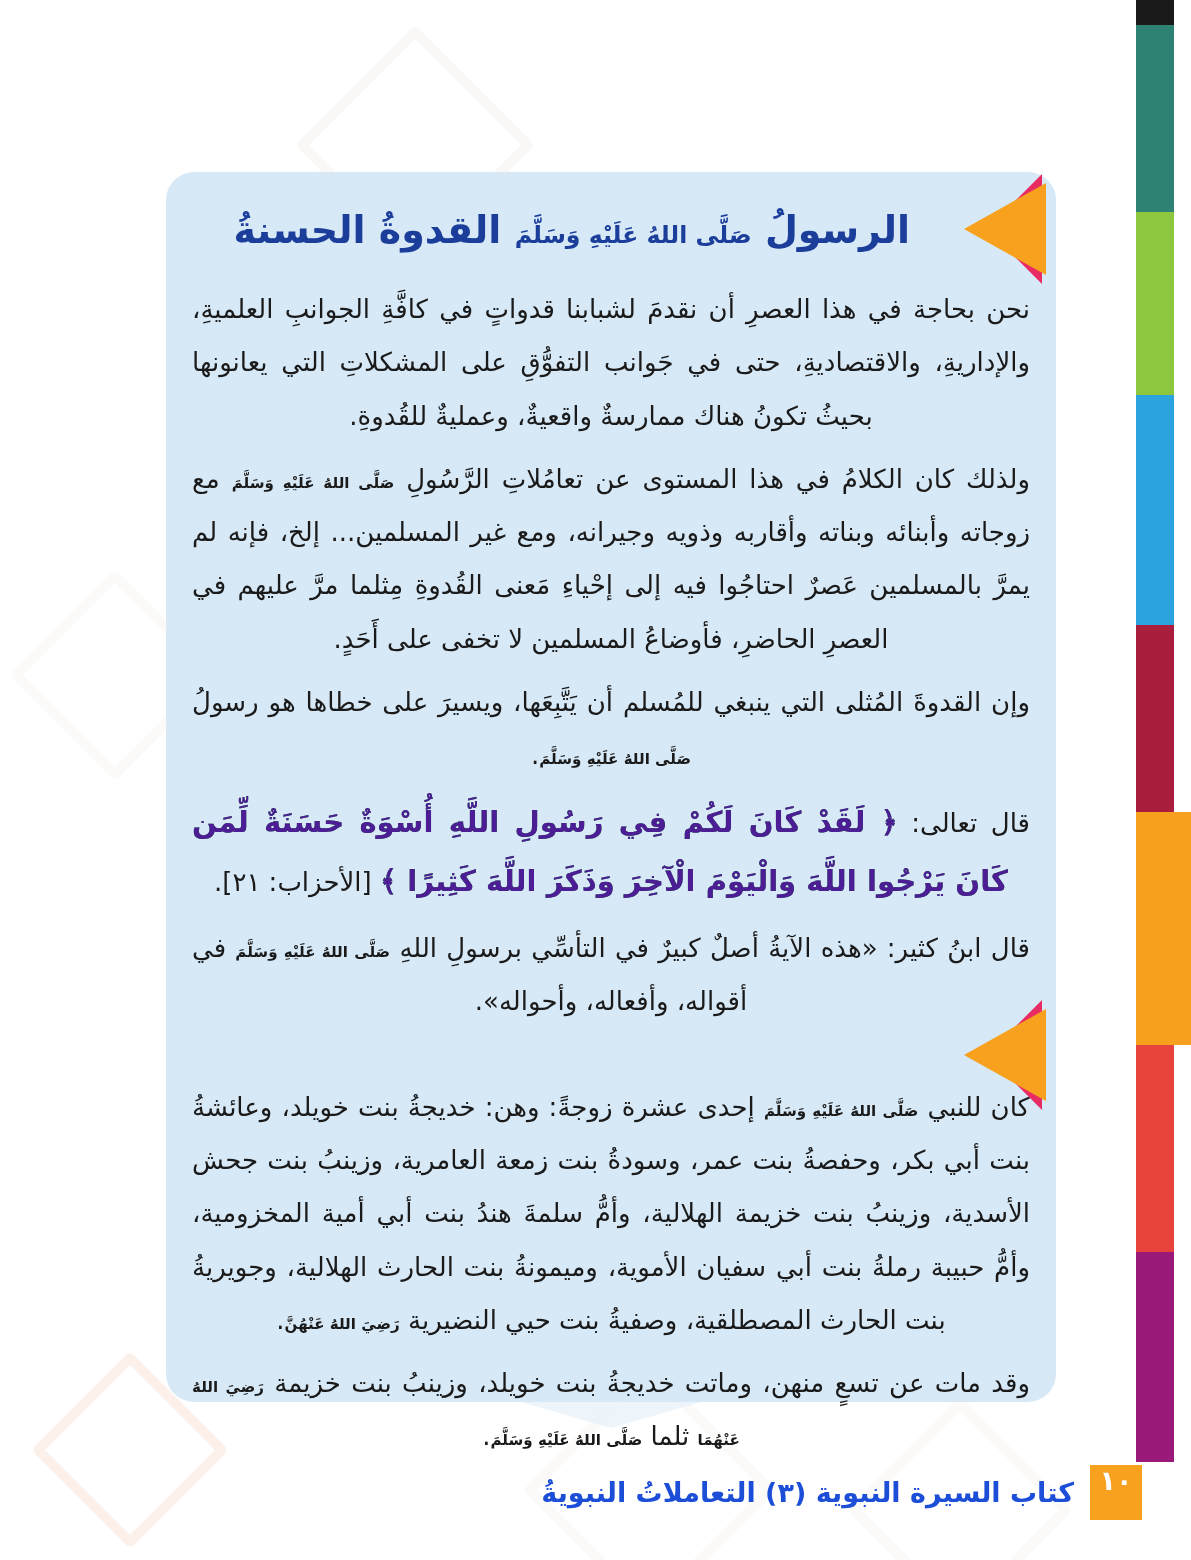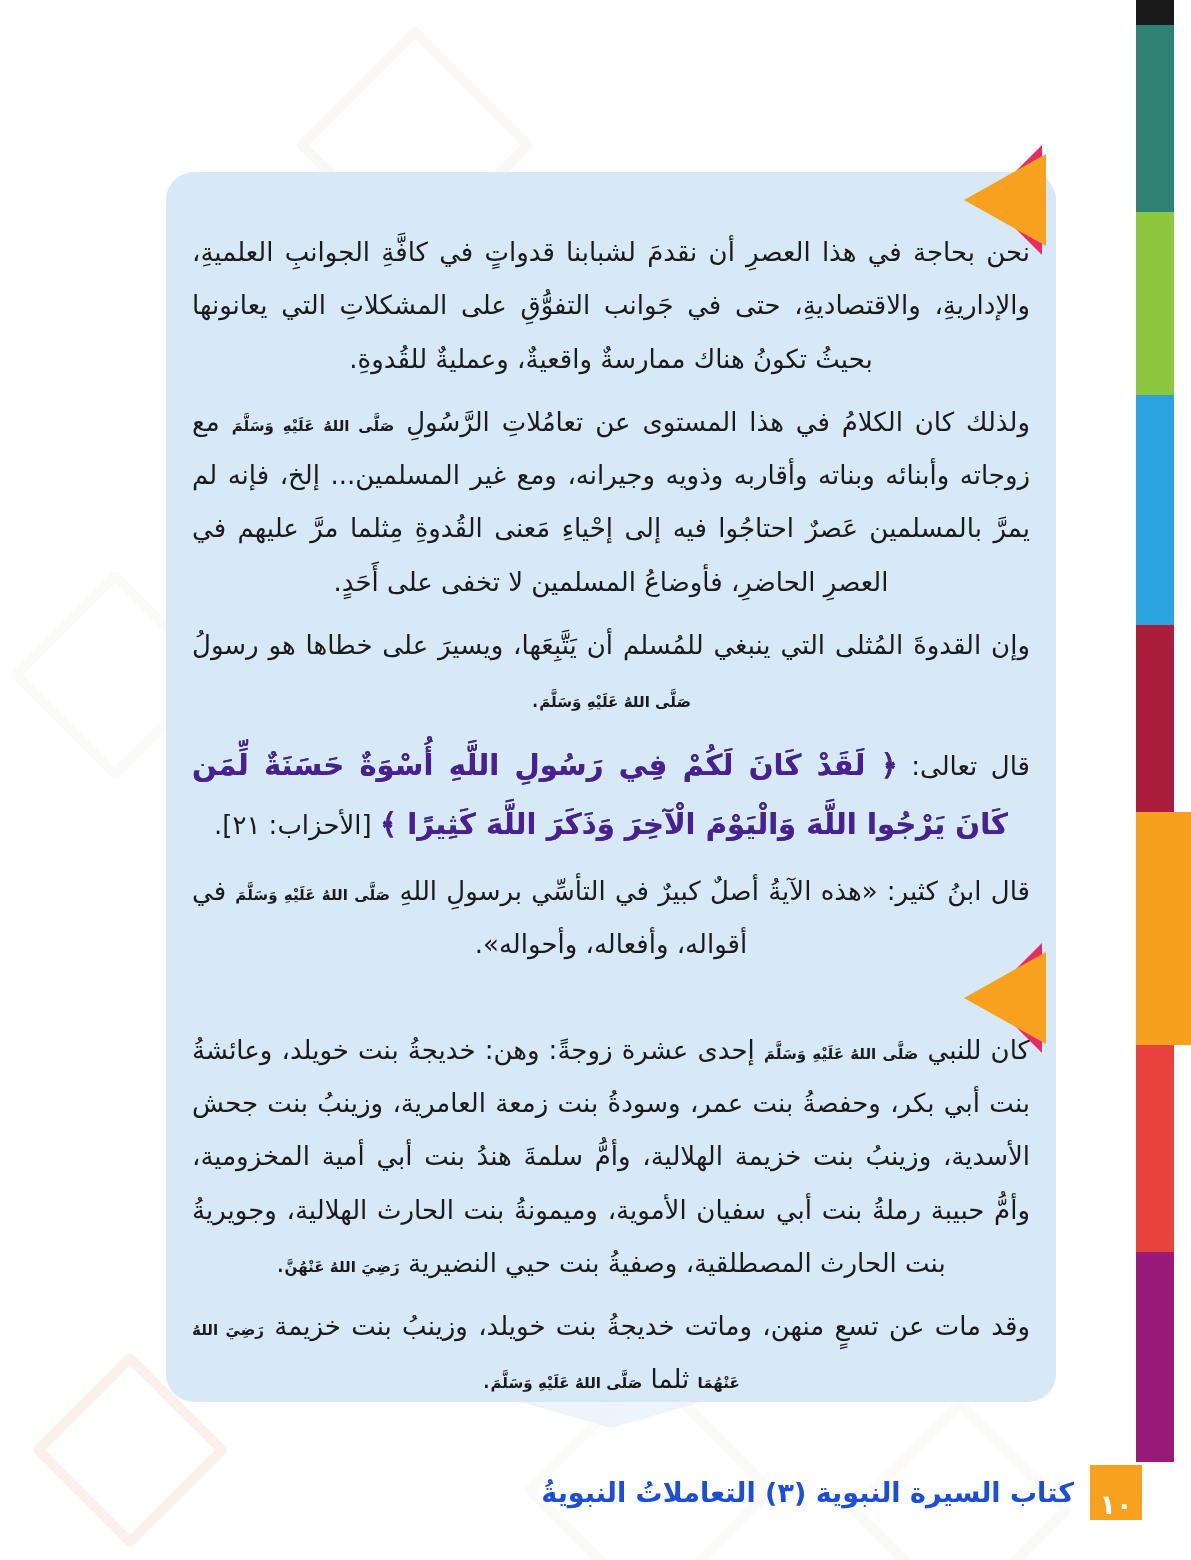--- a/index.html
+++ b/index.html
@@ -63,21 +63,21 @@
     text-align-last:center;
     -moz-text-align-last:center;
   }
   .run-h{font-size:.58em;font-weight:bold;letter-spacing:-1px;}
   .section-heading .run-h{font-size:.62em;}
   .run-q{color:#4c1d95;font-weight:bold;font-size:1.12em;text-shadow:0 0 .4px #1e7e35;}
 
   
   .footer{position:absolute;bottom:40px;right:49px;display:flex;align-items:center;gap:16px;direction:rtl;z-index:6;}
   .page-badge{width:52px;height:55px;background:#f7a11e;color:#ffffff;
-    display:flex;align-items:flex-end;justify-content:center;
+    display:flex;align-items:flex-start;justify-content:center;
     font-size:27px;font-weight:bold;}
   .footer-title{font-size:27px;font-weight:bold;color:#1d4ed8;white-space:nowrap;}
 </style>
 </head>
 <body>
 
 <div class="page">
 
   <div class="wm wm1"></div>
   <div class="wm wm2"></div>
@@ -92,20 +92,21 @@
       <div style="background: rgb(43, 163, 220); height: 230px;"></div>
       <div style="background: rgb(168, 30, 60); height: 187px;"></div>
       <div class="wide" style="background: rgb(247, 160, 29); height: 233px;"></div>
       <div style="background: rgb(232, 66, 60); height: 207px;"></div>
       <div style="background: rgb(154, 26, 122); height: 210px;"></div>
     </div>
 
   <div class="panel">
 
     <div class="section-heading">
+      <span><span class="run-t">الرسولُ </span><span class="run-h">صَلَّى اللهُ عَلَيْهِ وَسَلَّمَ</span><span class="run-t"> القدوةُ الحسنةُ</span></span>
       <span class="banner-arrow">
         <span class="pink-top"></span>
         <span class="pink-bottom"></span>
         <span class="orange-tri"></span>
       </span>
     </div>
 
     <p class="para"><span class="run-t">نحن بحاجة في هذا العصرِ أن نقدمَ لشبابنا قدواتٍ في كافَّةِ الجوانبِ العلميةِ، والإداريةِ، والاقتصاديةِ، حتى في جَوانب التفوُّقِ على المشكلاتِ التي يعانونها بحيثُ تكونُ هناك ممارسةٌ واقعيةٌ، وعمليةٌ للقُدوةِ.</span></p>
     <p class="para"><span class="run-t">ولذلك كان الكلامُ في هذا المستوى عن تعامُلاتِ الرَّسُولِ </span><span class="run-h">صَلَّى اللهُ عَلَيْهِ وَسَلَّمَ</span><span class="run-t"> مع زوجاته وأبنائه وبناته وأقاربه وذويه وجيرانه، ومع غير المسلمين... إلخ، فإنه لم يمرَّ بالمسلمين عَصرٌ احتاجُوا فيه إلى إحْياءِ مَعنى القُدوةِ مِثلما مرَّ عليهم في العصرِ الحاضرِ، فأوضاعُ المسلمين لا تخفى على أَحَدٍ.</span></p>
     <p class="para"><span class="run-t">وإن القدوةَ المُثلى التي ينبغي للمُسلم أن يَتَّبِعَها، ويسيرَ على خطاها هو رسولُ </span><span class="run-h">صَلَّى اللهُ عَلَيْهِ وَسَلَّمَ</span><span class="run-t">.</span></p>

